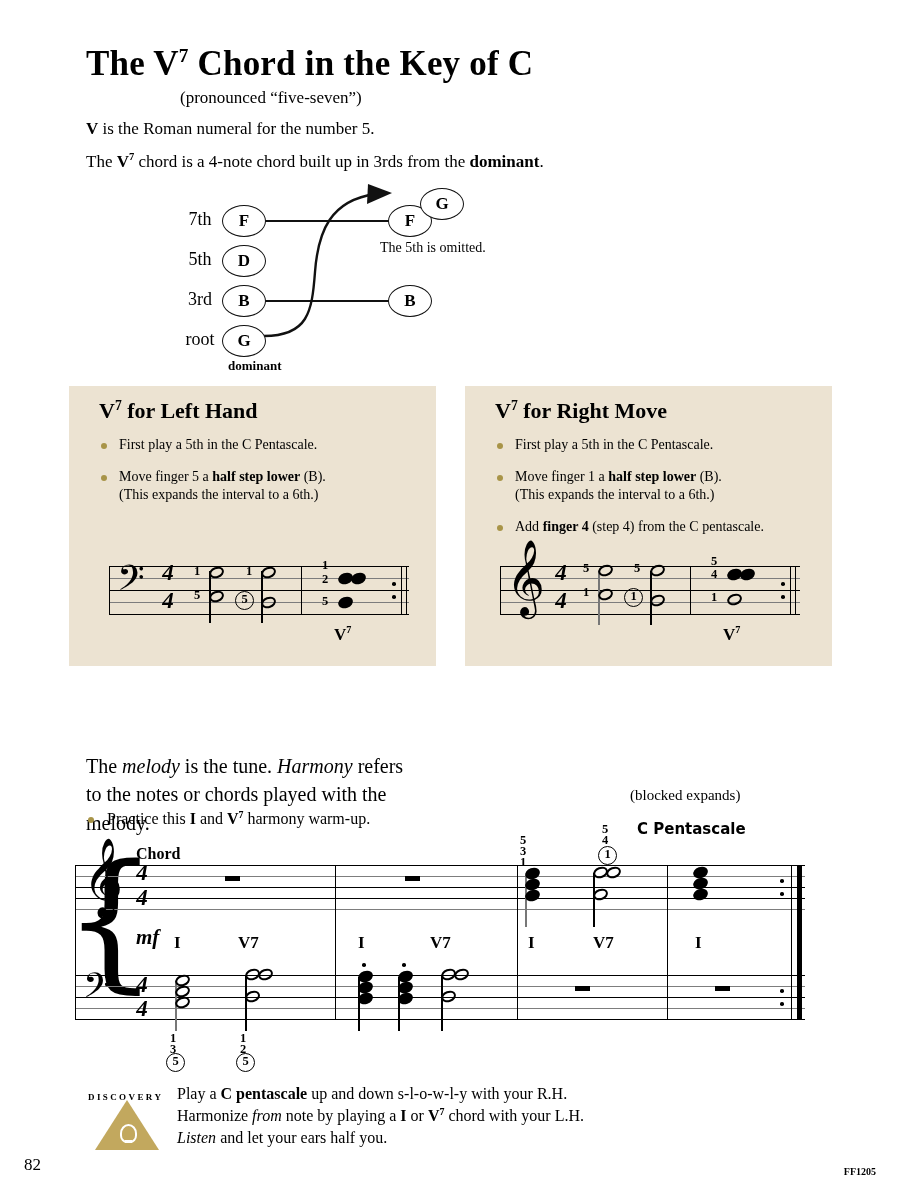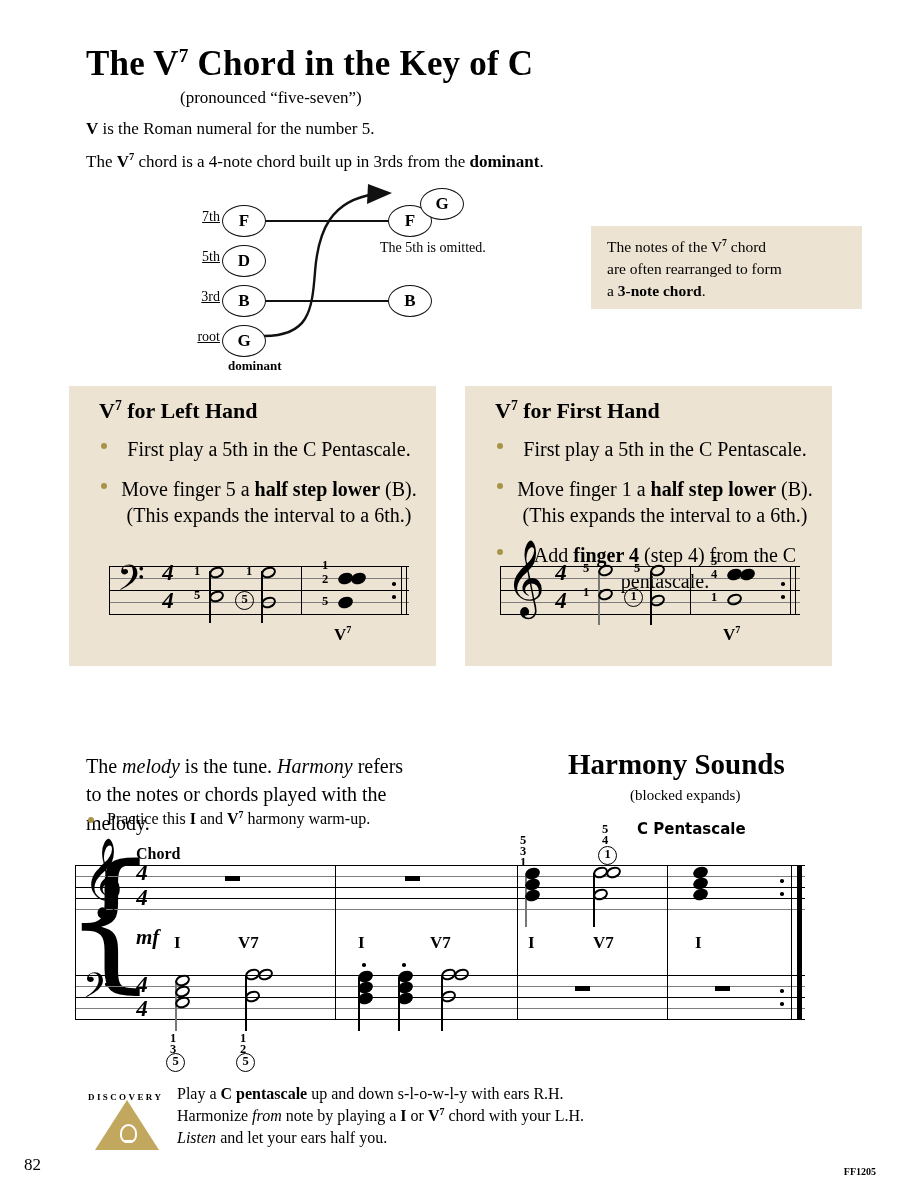--- a/index.html
+++ b/index.html
@@ -22,21 +22,21 @@
     font-size:17px;
   }
   .line1{position:absolute;left:86px;top:119px;font-size:17px;}
   .line2{position:absolute;left:86px;top:151px;font-size:17px;}
   .b{font-weight:bold;}
   .sup7{font-size:.62em;vertical-align:super;font-weight:bold;}
 
   
   .stack{position:absolute;left:180px;top:180px;width:330px;height:175px;}
   .stack .rowlab{
-    position:absolute;font-size:14px;text-align:right;width:40px;text-decoration:underline;
+    position:absolute;font-size:18px;text-align:center;width:40px;
   }
   .oval{
     position:absolute;width:42px;height:30px;border:1.6px solid #111;
     border-radius:50%;background:#fff;
     font-weight:bold;font-size:17px;text-align:center;line-height:29px;
   }
   .connector{position:absolute;background:#111;height:2px;}
   .omit{position:absolute;font-size:14px;}
   .dominant{position:absolute;font-weight:bold;font-size:13px;}
   .arrowsvg{position:absolute;left:0;top:0;overflow:visible;}
@@ -52,23 +52,22 @@
     position:absolute;background:#ece3d2;width:367px;height:280px;
   }
   .panel.left{left:69px;top:386px;}
   .panel.right{left:465px;top:386px;}
   .panel h2{
     margin:0;position:absolute;left:30px;top:12px;
     font-size:22px;font-weight:bold;
   }
   .panel ul{margin:0;padding:0;list-style:none;position:absolute;left:30px;top:50px;width:320px;}
   .panel li{
-    position:relative;padding-left:20px;font-size:20px;line-height:1.33;
+    position:relative;padding-left:20px;font-size:14px;line-height:1.33;
     margin-bottom:13px;
-    text-align:center;
   }
   .panel li:before{
     content:"";position:absolute;left:2px;top:7px;width:6px;height:6px;
     border-radius:50%;background:#a89448;
   }
 
   
   .staffbox{position:absolute;}
   .sline{position:absolute;left:0;background:#000;height:1.2px;}
   .sline.grey{background:#7d7d7d;}
@@ -167,25 +166,20 @@
     <div class="oval" style="left:42px;top:145px;">G</div>
 
     <div class="oval" style="left:208px;top:25px;">F</div>
     <div class="oval" style="left:240px;top:8px;">G</div>
     <div class="oval" style="left:208px;top:105px;">B</div>
 
     <div class="omit" style="left:200px;top:60px;">The 5th is omitted.</div>
     <div class="dominant" style="left:48px;top:178px;">dominant</div>
   </div>
 
-  <div class="callout">
-    <span>The notes of the V</span><sup class="sup7">7</sup><span> chord</span><br>
-    <span>are often rearranged to form</span><br>
-    <span>a </span><span class="b">3-note chord</span><span>.</span>
-  </div>
 
   <div class="panel left">
     <h2>
       <span>V</span><sup class="sup7">7</sup><span> for Left Hand</span>
     </h2>
     <ul>
       <li><span>First play a 5th in the C Pentascale.</span></li>
       <li>
         <span>Move finger 5 a </span><span class="b">half step lower</span><span> (B).</span><br>
         <span>(This expands the interval to a 6th.)</span>
@@ -245,21 +239,21 @@
       <div class="barline" style="left:297px;top:0;height:49px;"></div>
 
       <div class="v7lab" style="left:225px;top:58px;">
         <span>V</span><sup>7</sup>
       </div>
     </div>
   </div>
 
   <div class="panel right">
     <h2>
-      <span>V</span><sup class="sup7">7</sup><span> for First Hand</span>
+      <span>V</span><sup class="sup7">7</sup><span> for Right Move</span>
     </h2>
     <ul>
       <li><span>First play a 5th in the C Pentascale.</span></li>
       <li>
         <span>Move finger 1 a </span><span class="b">half step lower</span><span> (B).</span><br>
         <span>(This expands the interval to a 6th.)</span>
       </li>
       <li>
         <span>Add </span><span class="b">finger 4</span><span> (step 4) from the C pentascale.</span>
       </li>
@@ -323,21 +317,20 @@
     </div>
   </div>
 
   <div class="mh-p">
     <span>The </span><i>melody</i><span> is the tune. </span><i>Harmony</i><span> refers to the notes or chords played with the melody.</span>
   </div>
   <div class="mh-bullet">
     <span>Practice this </span><span class="b">I</span><span> and </span><span class="b">V</span><sup class="sup7">7</sup><span> harmony warm-up.</span>
   </div>
 
-  <div class="hs-title">Harmony Sounds</div>
   <div class="hs-sub">(blocked expands)</div>
   <div class="cpent">C Pentascale</div>
   <div class="steady">Chord</div>
   <div class="mf">mf</div>
 
   <div class="staffbox" style="left:75px;top:865px;width:730px;height:165px;">
 
     <div class="brace" style="left:-12px;top:-20px;">{</div>
 
     <div class="sline" style="top:0px;width:730px;"></div>
@@ -485,20 +478,20 @@
     <div class="repdot" style="left:705px;top:124px;"></div>
     <div class="repdot" style="left:705px;top:137px;"></div>
     <div class="barline" style="left:716px;top:0;height:155px;"></div>
     <div class="thickbar" style="left:722px;top:0;height:155px;"></div>
   </div>
 
   <div class="disc-word">DISCOVERY</div>
   <div class="tri"></div>
   <div class="bulb"></div>
   <div class="disc-text">
-    <span>Play a </span><span class="b">C pentascale</span><span> up and down s-l-o-w-l-y with ears R.H.</span><br>
+    <span>Play a </span><span class="b">C pentascale</span><span> up and down s-l-o-w-l-y with your R.H.</span><br>
     <span>Harmonize </span><i>from</i><span> note by playing a </span><span class="b">I</span><span> or </span><span class="b">V</span><sup class="sup7">7</sup><span> chord with your L.H.</span><br>
     <i>Listen</i><span> and let your ears half you.</span>
   </div>
 
   <div class="pagenum">82</div>
   <div class="code">FF1205</div>
 </div>
 
 </body></html>

